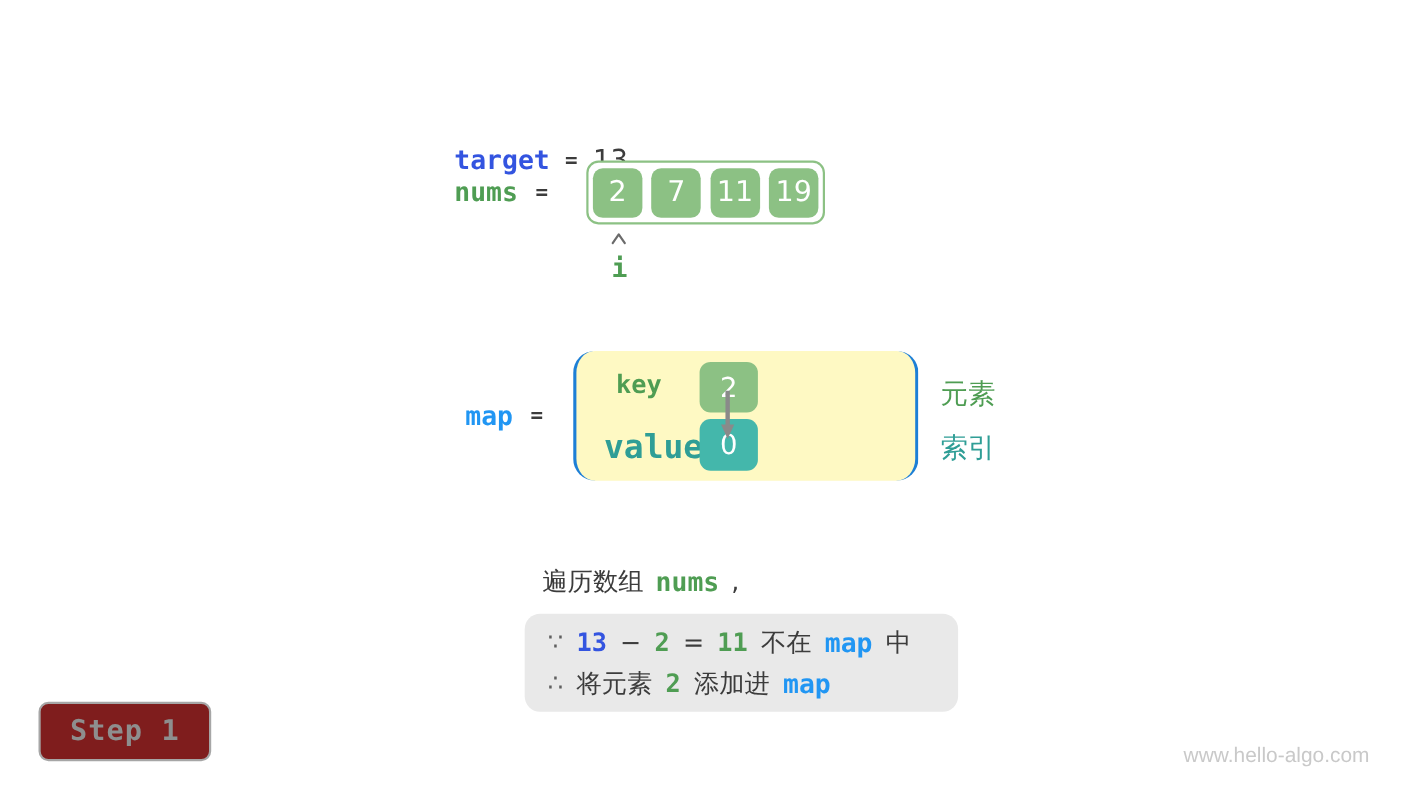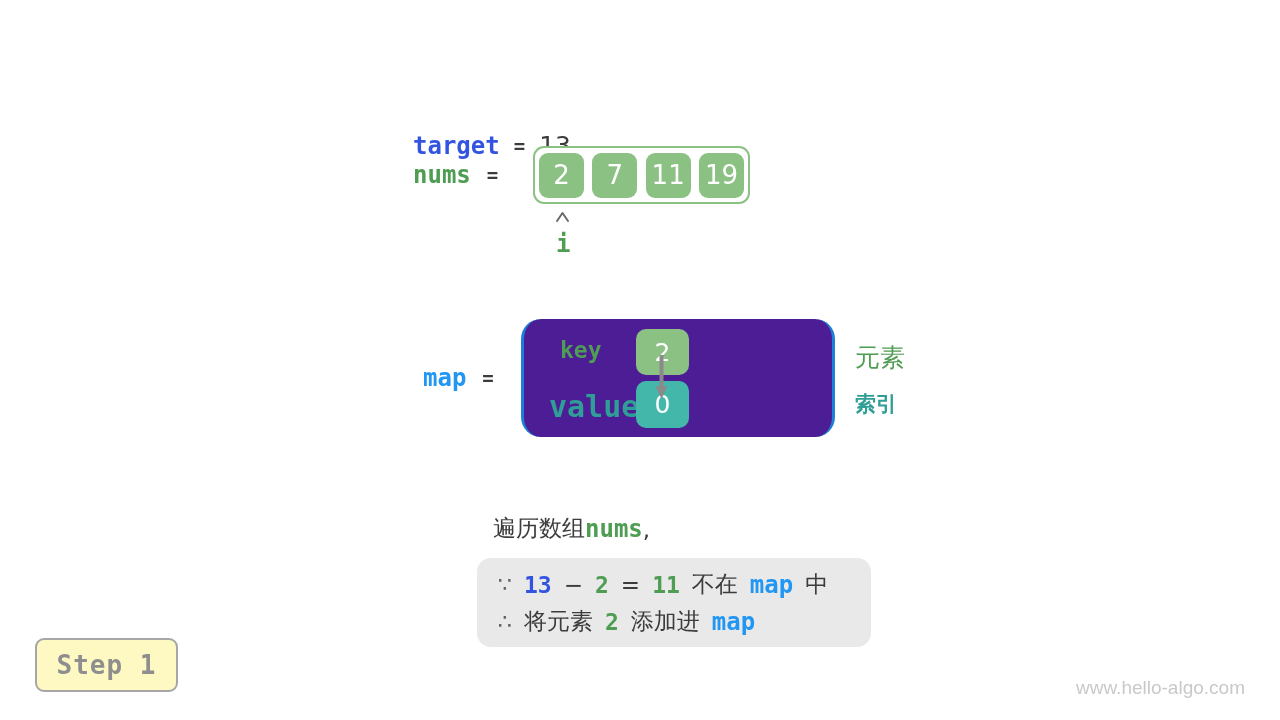--- a/index.html
+++ b/index.html
@@ -34,57 +34,57 @@
 
   
   #caret{left:554px;top:211px;}
   #i-label{left:556px;top:230px;font-size:24px;color:#4f9d53;}
 
   
   #map-label{left:423px;top:364px;display:flex;align-items:center;gap:16px;}
   #map-label .name{font-size:24px;color:#2196f3;}
   #map-box{
     left:521px;top:319px;width:314px;height:118px;box-sizing:border-box;
-    background:#4c1d95;border-radius:20px;
+    background:#fef9c3;border-radius:20px;
     border-left:3px solid #1d7fd6;border-right:3px solid #1d7fd6;
   }
   #map-box .key-label{left:36px;top:18px;font-size:23px;color:#4f9d53;}
   #map-box .value-label{left:25px;top:70px;font-size:30px;color:#2f9e96;}
   .kv-cell{
     position:absolute;width:53px;border-radius:10px;
     display:flex;align-items:center;justify-content:center;
     color:#ffffff;font-size:25px;
   }
   #key-cell{left:112px;top:10px;height:46px;background:#8cc184;}
   #value-cell{left:112px;top:62px;height:47px;background:#44b7ab;}
   #kv-arrow{left:129px;top:36px;z-index:2;}
 
   #label-element{left:855px;top:341px;font-size:25px;font-weight:normal;color:#4f9d53;}
-  #label-index{left:855px;top:390px;font-size:21px;font-weight:bold;color:#2f9e96;}
+  #label-index{left:855px;top:390px;font-size:25px;font-weight:normal;color:#2f9e96;}
 
   
-  #traverse{left:493px;top:513px;display:flex;align-items:center;font-size:23px;color:#3c3c3c;}
+  #traverse{left:493px;top:513px;display:flex;align-items:center;gap:11px;font-size:23px;color:#3c3c3c;}
   #traverse .code{font-size:24px;color:#4f9d53;}
 
   
   #inference{
     left:477px;top:558px;width:394px;height:89px;box-sizing:border-box;
     background:#e9e9e9;border-radius:14px;padding:8px 0 0 21px;
   }
   .infer-line{display:flex;align-items:center;gap:12px;height:37px;font-size:23px;color:#3c3c3c;}
   .tk-sym{color:#5f5f5f;font-size:22px;}
   .tk-blue{color:#3354e0;font-size:23px;}
   .tk-green{color:#4f9d53;font-size:23px;}
   .tk-azure{color:#2196f3;font-size:24px;}
   .tk-dark{color:#3c3c3c;}
 
   
   #step-badge{
-    left:35px;top:638px;width:143px;height:54px;box-sizing:border-box;
-    background:#fef9c3;border:2px solid #a6a6a6;border-radius:9px;
+    left:35px;top:638px;width:157px;height:54px;box-sizing:border-box;
+    background:#7f1d1d;border:2px solid #a6a6a6;border-radius:9px;
     display:flex;align-items:center;justify-content:center;
   }
   #step-badge span{font-size:26px;color:#8e8e8e;letter-spacing:1px;}
 
   
   #watermark{
     left:1076px;top:677px;font-family:Liberation Sans, sans-serif;
     font-size:19px;color:#c9c9c9;font-weight:normal;
   }
 </style>

